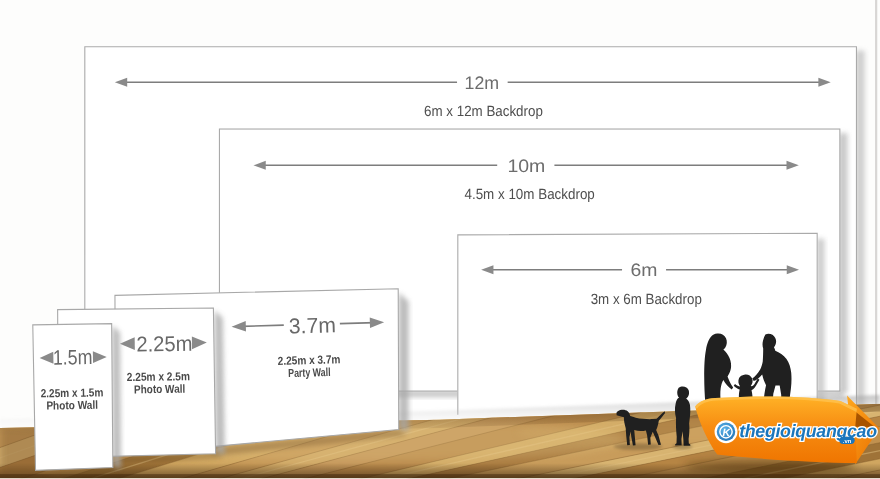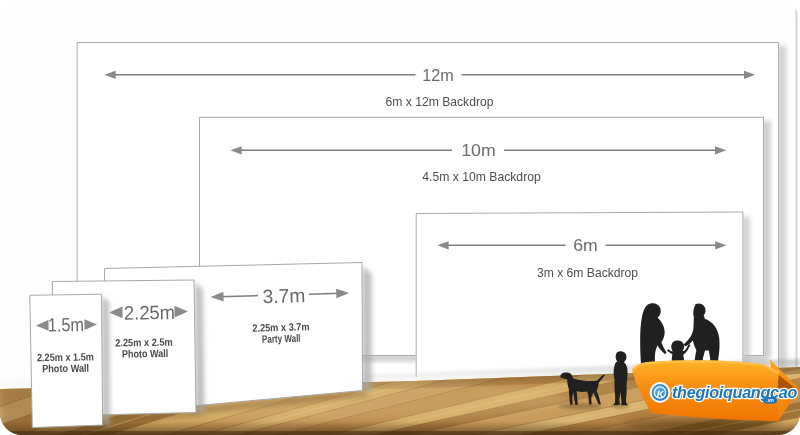--- a/index.html
+++ b/index.html
@@ -1,15 +1,15 @@
 <!DOCTYPE html>
 <html><head><meta charset="utf-8"><title>Backdrop sizes</title>
 <style>
 html,body{margin:0;padding:0;background:#ffffff;}
-#stage{position:relative;width:800px;height:435px;overflow:hidden;border-radius:22px;}
+#stage{position:relative;width:800px;height:435px;overflow:hidden;}
 </style></head>
 <body>
 <div id="stage">
 <svg width="800" height="435" viewBox="0 0 800 435" font-family="Liberation Sans, sans-serif">
 <defs>
 <linearGradient id="floorbase" x1="0" y1="0" x2="0" y2="1">
  <stop offset="0" stop-color="#caa05e"></stop>
           <stop offset="1" stop-color="#b4874a"></stop>
 </linearGradient>
 <linearGradient id="floortopshadow" x1="0" y1="0" x2="0" y2="1">

